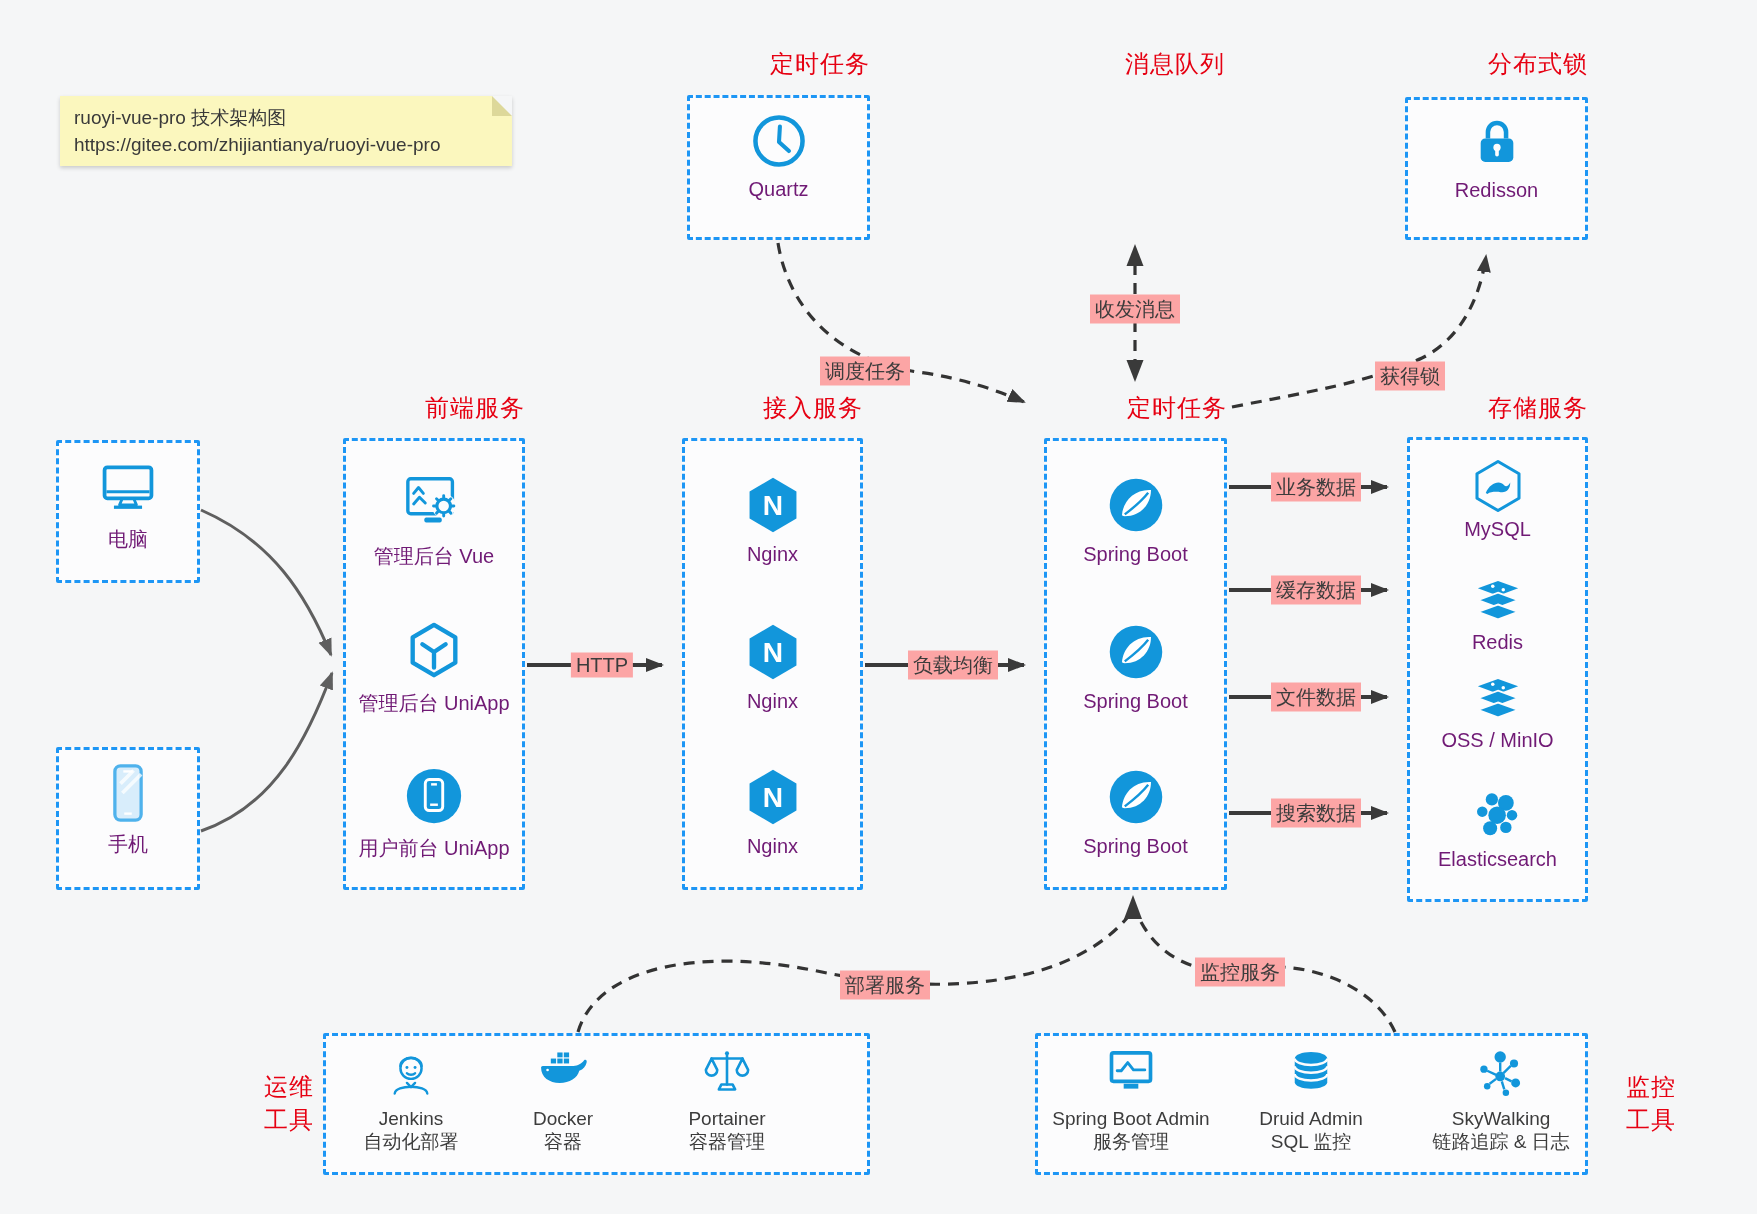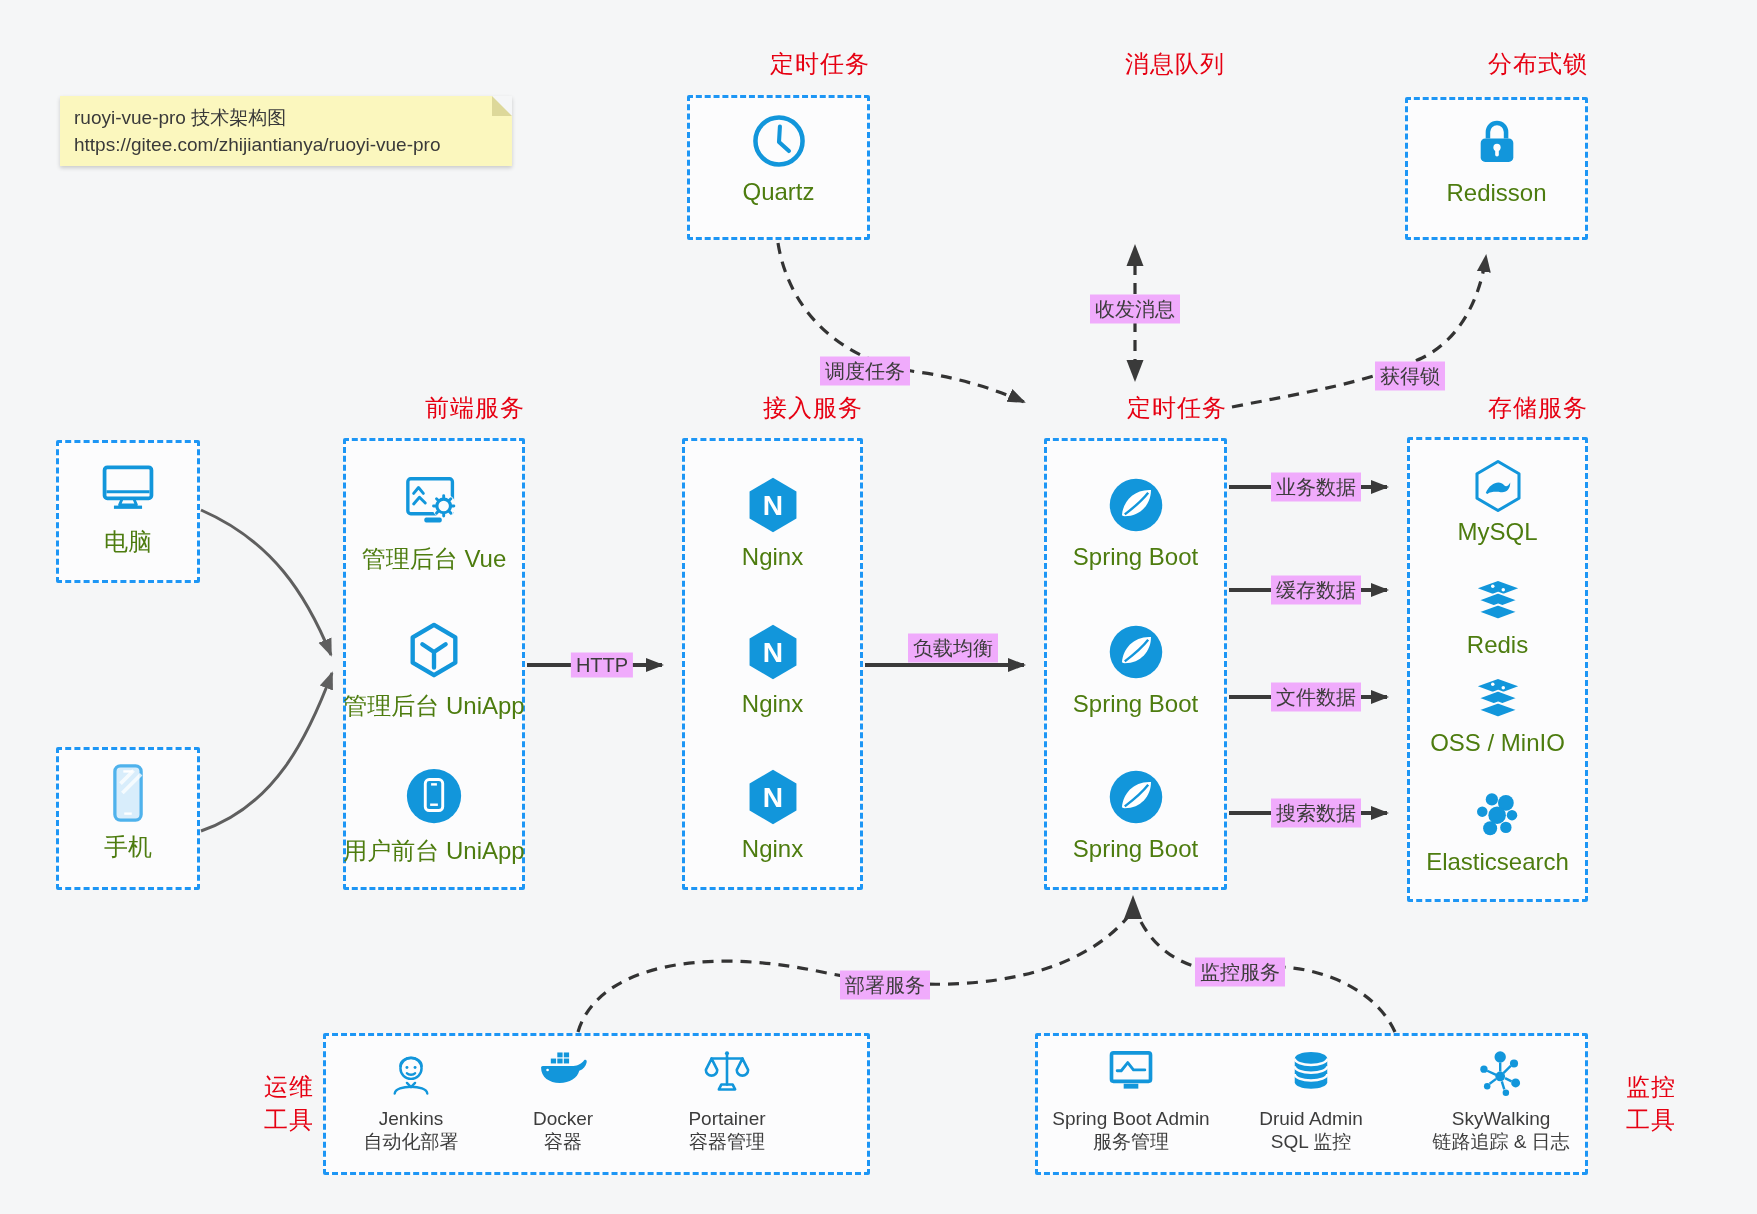--- a/index.html
+++ b/index.html
@@ -2,25 +2,25 @@
 <html><head>
 <meta charset="utf-8">
 <style>
   html,body{margin:0;padding:0;background:#f5f6f7;font-family:"Liberation Sans","DejaVu Sans",sans-serif;}
   .canvas{position:relative;width:1757px;height:1214px;background:#f5f6f7;overflow:hidden;}
   .overlay{position:absolute;left:0;top:0;z-index:1;}
   .box{position:absolute;border:3px dashed #1d96f5;border-radius:2px;background:#fcfcfd;z-index:2;box-sizing:border-box;}
   .gtitle{position:absolute;z-index:3;color:#e60012;font-size:24px;font-weight:normal;text-align:right;letter-spacing:1px;white-space:nowrap;}
   .gtitle.side{line-height:33px;}
   .vitem{position:absolute;left:0;width:100%;display:flex;flex-direction:column;align-items:center;}
-  .ilabel{margin-top:8px;font-size:24px;color:#4d7c0f;white-space:nowrap;}
+  .ilabel{margin-top:8px;font-size:20px;color:#701a75;white-space:nowrap;}
   .hitem{position:absolute;top:12px;display:flex;flex-direction:column;align-items:center;}
   .hname{margin-top:7px;font-size:19px;color:#3c3c3c;white-space:nowrap;line-height:23px;}
   .hdesc{font-size:19px;color:#3c3c3c;white-space:nowrap;line-height:23px;}
-  .elab{position:absolute;transform:translate(-50%,-50%);z-index:5;background:#f0abfc;padding:1px 5px;font-size:20px;color:#3c3c3c;white-space:nowrap;}
+  .elab{position:absolute;transform:translate(-50%,-50%);z-index:5;background:#fca5a5;padding:1px 5px;font-size:20px;color:#3c3c3c;white-space:nowrap;}
   .note{position:absolute;left:60px;top:96px;width:452px;z-index:4;background:#fbf7be;box-shadow:0 2px 4px rgba(0,0,0,.18);padding:8px 14px;box-sizing:border-box;}
   .note::after{content:"";position:absolute;top:0;right:0;width:0;height:0;border-top:20px solid #f5f6f7;border-left:20px solid #ddd89a;}
   .note div{font-size:19px;line-height:27px;color:#3a3a3a;white-space:nowrap;}
   .sl{stroke:#3a3a3a;stroke-width:4;fill:none;}
   .dl{stroke:#333;stroke-width:3.2;fill:none;stroke-dasharray:11 8;}
   .cl{stroke:#5f5f5f;stroke-width:3;fill:none;}
 </style>
 </head>
 <body>
 
@@ -395,21 +395,21 @@
     <div class="hitem" style="left:373px;width:180px">
       <svg width="52" height="52">
           <use href="#sym-sky"></use>
         </svg>
       <div class="hname">SkyWalking</div>
       <div class="hdesc">链路追踪 &amp; 日志</div>
     </div>
   </div>
 
   <span class="elab" style="left:602px;top:665px">HTTP</span>
-  <span class="elab" style="left:953px;top:648px">负载均衡</span>
+  <span class="elab" style="left:953px;top:665px">负载均衡</span>
   <span class="elab" style="left:1316px;top:487px">业务数据</span>
   <span class="elab" style="left:1316px;top:590px">缓存数据</span>
   <span class="elab" style="left:1316px;top:697px">文件数据</span>
   <span class="elab" style="left:1316px;top:813px">搜索数据</span>
   <span class="elab" style="left:865px;top:371px">调度任务</span>
   <span class="elab" style="left:1135px;top:309px">收发消息</span>
   <span class="elab" style="left:1410px;top:376px">获得锁</span>
   <span class="elab" style="left:885px;top:985px">部署服务</span>
   <span class="elab" style="left:1240px;top:972px">监控服务</span>
 

